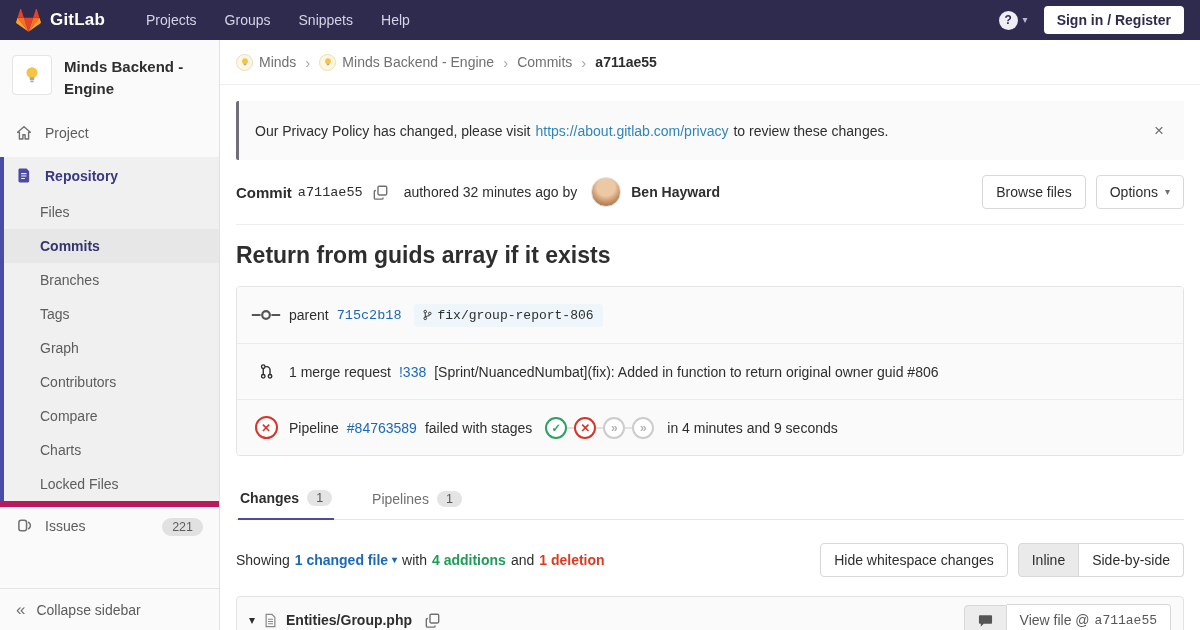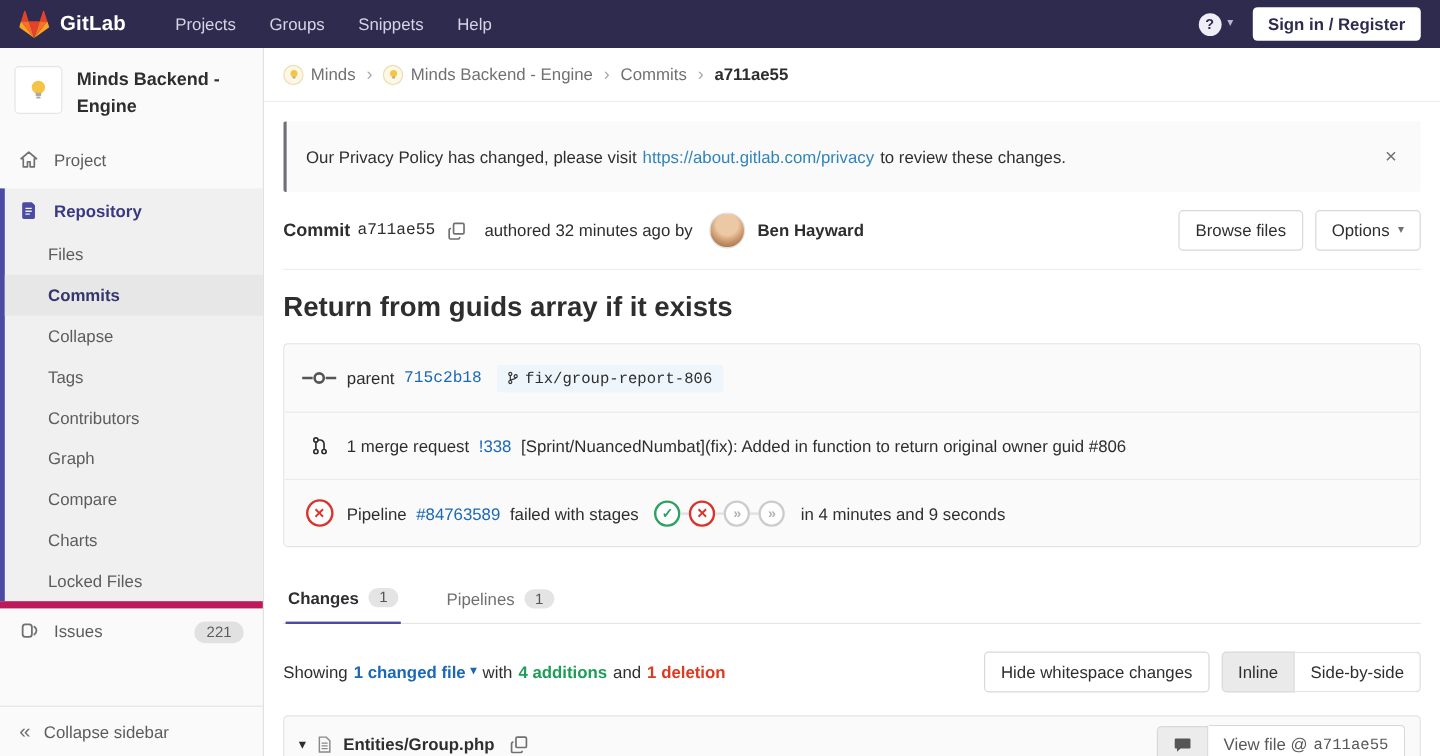--- a/index.html
+++ b/index.html
@@ -187,24 +187,24 @@
       <span class="s-icon">
         <svg viewBox="0 0 14 16" width="13" height="15" aria-hidden="true">
           <path d="M2 .5h7.2L12 3.3V14a1.5 1.5 0 0 1-1.5 1.5h-8.5A1.5 1.5 0 0 1 .5 14V2A1.5 1.5 0 0 1 2 .5z" fill="currentColor"></path>
           <path d="M3.4 6h5.7M3.4 8.6h5.7M3.4 11.2h4" stroke="#f0f0f0" stroke-width="1.2"></path>
         </svg>
       </span>
       <span>Repository</span>
     </div>
     <div class="sub-item">Files</div>
     <div class="sub-item active">Commits</div>
-    <div class="sub-item">Collapse</div>
+    <div class="sub-item">Branches</div>
     <div class="sub-item">Tags</div>
+    <div class="sub-item">Graph</div>
     <div class="sub-item">Contributors</div>
-    <div class="sub-item">Graph</div>
     <div class="sub-item">Compare</div>
     <div class="sub-item">Charts</div>
     <div class="sub-item">Locked Files</div>
   </div>
 
   <div class="side-item issues-row">
     <span class="s-icon">
       <svg viewBox="0 0 16 16" width="15" height="15" aria-hidden="true">
         <rect x="2" y="2.4" width="8.2" height="11.2" rx="2.4" fill="none" stroke="currentColor" stroke-width="1.6"></rect>
         <path d="M12.4 4.6c1.2 .9 1.9 2 1.9 3.4s-.7 2.5-1.9 3.4" fill="none" stroke="currentColor" stroke-width="1.6" stroke-linecap="round"></path>

